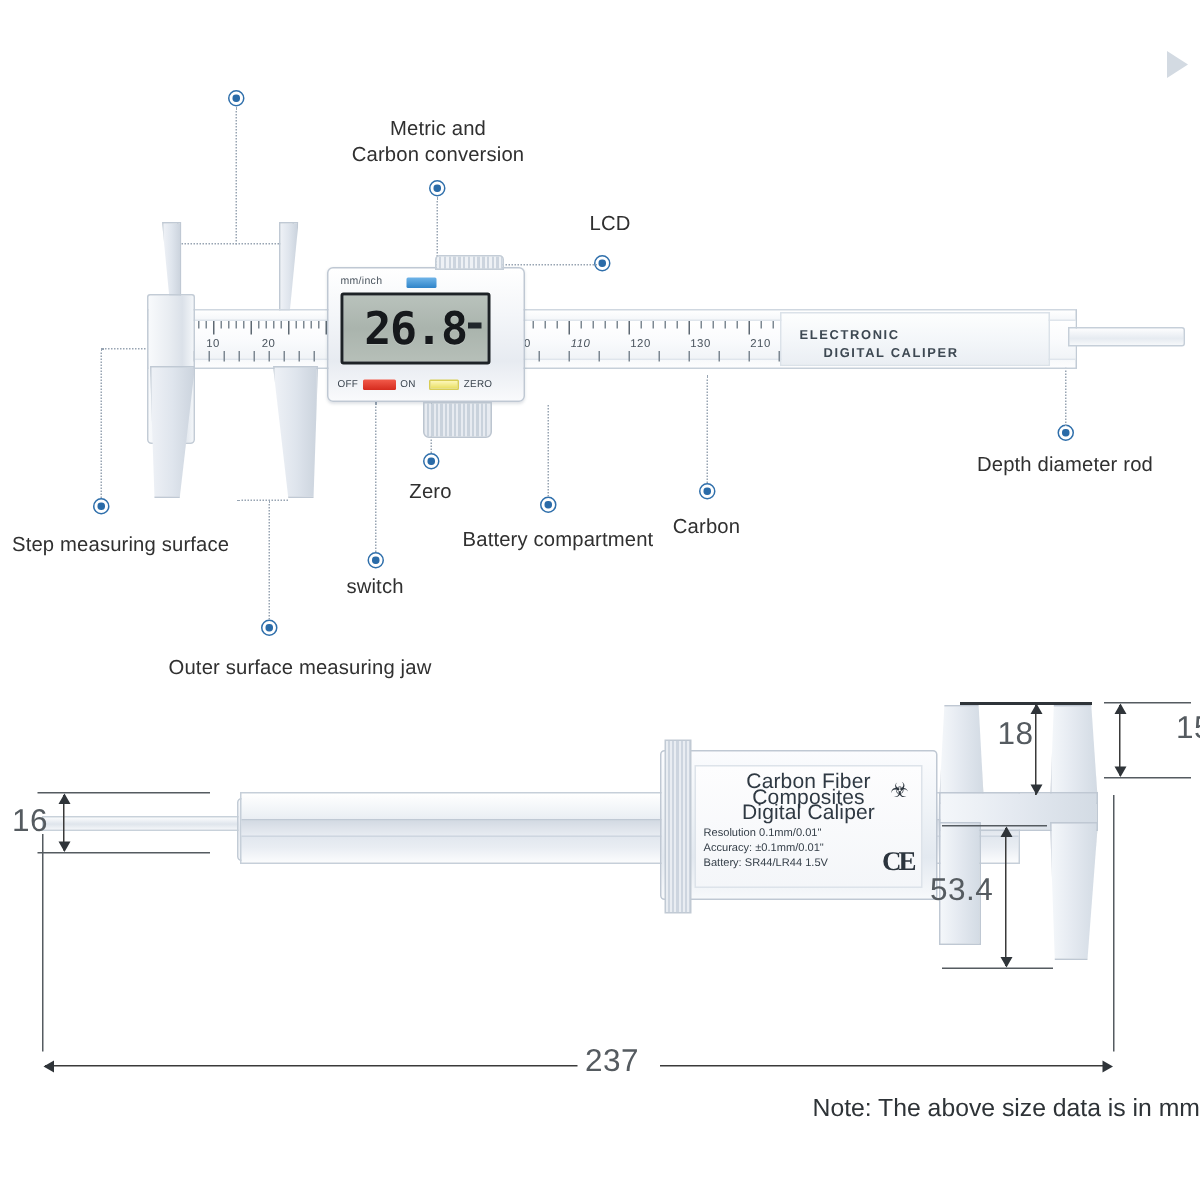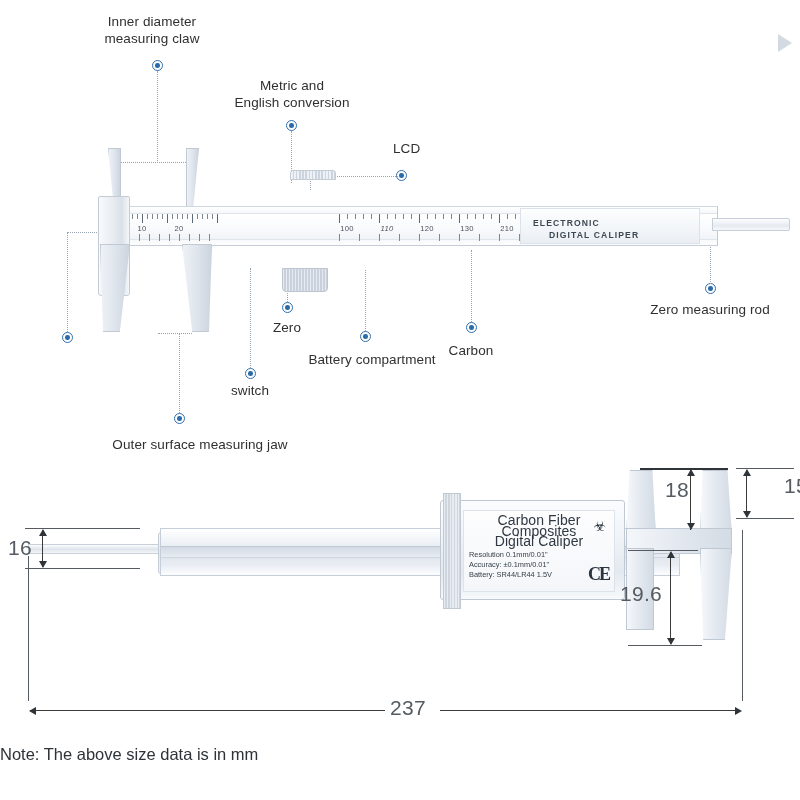--- a/index.html
+++ b/index.html
@@ -277,55 +277,54 @@
   .arrow-up, .arrow-down, .arrow-left, .arrow-right {
     position:absolute; width:0; height:0;
   }
   .arrow-up   { border-left:4px solid transparent; border-right:4px solid transparent; border-bottom:7px solid #2f3439; }
   .arrow-down { border-left:4px solid transparent; border-right:4px solid transparent; border-top:7px solid #2f3439; }
   .arrow-left { border-top:4px solid transparent; border-bottom:4px solid transparent; border-right:7px solid #2f3439; }
   .arrow-right{ border-top:4px solid transparent; border-bottom:4px solid transparent; border-left:7px solid #2f3439; }
 
   .note {
     position:absolute;
-    left:0; right:0; top:745px;
-    text-align:left;
+    left:0; right:0; top:730px;
+    text-align:right;
     font-size:16.5px;
     color:#2e3337;
   }
 </style>
 </head>
 <body>
 
 <div class="stage">
 
   <div id="top-view">
 
-    <div class="callout c" style="left:52px; top:14px; width:200px;">Inner diameter
-measuring claw</div>
     <div class="dot" style="left:152px; top:60px;"></div>
     <div class="lead-v" style="left:157px; top:71px; height:92px;"></div>
     <div class="lead-h" style="left:118px; top:162px; width:78px;"></div>
     <div class="lead-v" style="left:118px; top:148px; height:15px;"></div>
     <div class="lead-v" style="left:195px; top:148px; height:15px;"></div>
 
     <div class="callout c" style="left:195px; top:78px; width:194px;">Metric and
-English conversion</div>
+Carbon conversion</div>
     <div class="dot" style="left:286px; top:120px;"></div>
     <div class="lead-v" style="left:291px; top:131px; height:52px;"></div>
 
     <div class="callout l" style="left:393px; top:141px; width:60px;">LCD</div>
     <div class="dot" style="left:396px; top:170px;"></div>
     <div class="lead-h" style="left:310px; top:176px; width:88px;"></div>
     <div class="lead-v" style="left:310px; top:176px; height:14px;"></div>
 
-    <div class="callout c" style="left:620px; top:302px; width:180px;">Zero measuring rod</div>
+    <div class="callout c" style="left:620px; top:302px; width:180px;">Depth diameter rod</div>
     <div class="dot" style="left:705px; top:283px;"></div>
     <div class="lead-v" style="left:710px; top:234px; height:50px;"></div>
 
+    <div class="callout l" style="left:8px; top:355px; width:180px;">Step measuring surface</div>
     <div class="dot" style="left:62px; top:332px;"></div>
     <div class="lead-v" style="left:67px; top:232px; height:100px;"></div>
     <div class="lead-h" style="left:67px; top:232px; width:34px;"></div>
 
     <div class="callout c" style="left:60px; top:437px; width:280px;">Outer surface measuring jaw</div>
     <div class="dot" style="left:174px; top:413px;"></div>
     <div class="lead-v" style="left:179px; top:333px; height:80px;"></div>
     <div class="lead-h" style="left:158px; top:333px; width:34px;"></div>
 
     <div class="callout c" style="left:205px; top:383px; width:90px;">switch</div>
@@ -442,20 +441,35 @@
       <span style="left:12px; top:9px;">ELECTRONIC</span>
       <span style="left:28px; top:21px;">DIGITAL CALIPER</span>
     </div>
 
     <div class="depth-rod"></div>
 
     <div class="slider-body"></div>
     <div class="jaw-up" style="left:100px; top:244px; width:30px; height:88px; clip-path:polygon(0 0,100% 0,66% 100%,10% 100%);"></div>
     <div class="jaw-up" style="left:182px; top:244px; width:30px; height:88px; clip-path:polygon(0 0,100% 0,90% 100%,34% 100%);"></div>
 
+    <div class="head">
+      <span class="head-top-label">mm/inch</span>
+      <div class="blue-chip"></div>
+      <div class="lcd">
+        <div class="lcd-digits">26.8</div>
+        <div class="lcd-unit"></div>
+      </div>
+      <div class="btn-row">
+        <span>OFF</span>
+        <span class="sw-red"></span>
+        <span>ON</span>
+        <span class="sw-yel" style="margin-left:6px;"></span>
+        <span>ZERO</span>
+      </div>
+    </div>
     <div class="head-knurl"></div>
     <div class="thumb-wheel"></div>
     <div class="play-tri"></div>
   </div>
 
   <div id="bottom-view">
 
     <div class="b-rod"></div>
     <div class="b-endcap"></div>
     <div class="b-beam">
@@ -499,21 +513,21 @@
     <div class="dimline" style="left:746px; top:30px; width:1px; height:47px;"></div>
     <div class="arrow-up" style="left:742.5px; top:29px;"></div>
     <div class="arrow-down" style="left:742.5px; top:71px;"></div>
     <div class="dim-text" style="left:740px; top:34px;margin-left:44px;">15.5</div>
 
     <div class="ext" style="left:628px; top:110px; width:70px; height:1px;"></div>
     <div class="ext" style="left:628px; top:205px; width:74px; height:1px;"></div>
     <div class="dimline" style="left:670px; top:112px; width:1px; height:92px;"></div>
     <div class="arrow-up" style="left:666.5px; top:111px;"></div>
     <div class="arrow-down" style="left:666.5px; top:198px;"></div>
-    <div class="dim-text" style="left:620px; top:142px;">19.6</div>
+    <div class="dim-text" style="left:620px; top:142px;">53.4</div>
 
     <div class="ext" style="left:28px; top:116px; width:1px; height:145px;"></div>
     <div class="ext" style="left:742px; top:90px; width:1px; height:171px;"></div>
     <div class="dimline" style="left:30px; top:270px; width:355px; height:1px;"></div>
     <div class="dimline" style="left:440px; top:270px; width:300px; height:1px;"></div>
     <div class="arrow-left" style="left:29px; top:267px;"></div>
     <div class="arrow-right" style="left:735px; top:267px;"></div>
     <div class="dim-text" style="left:390px; top:256px;">237</div>
   </div>
 

